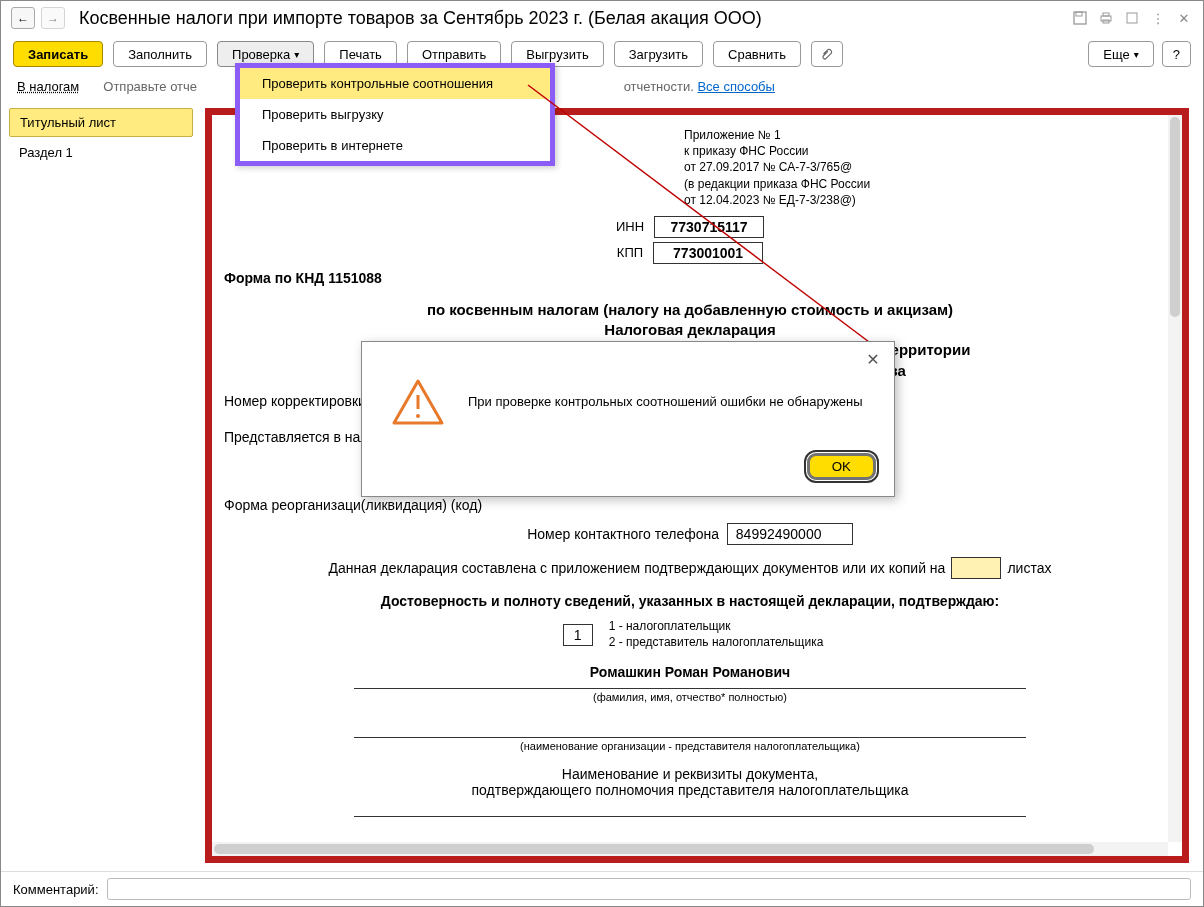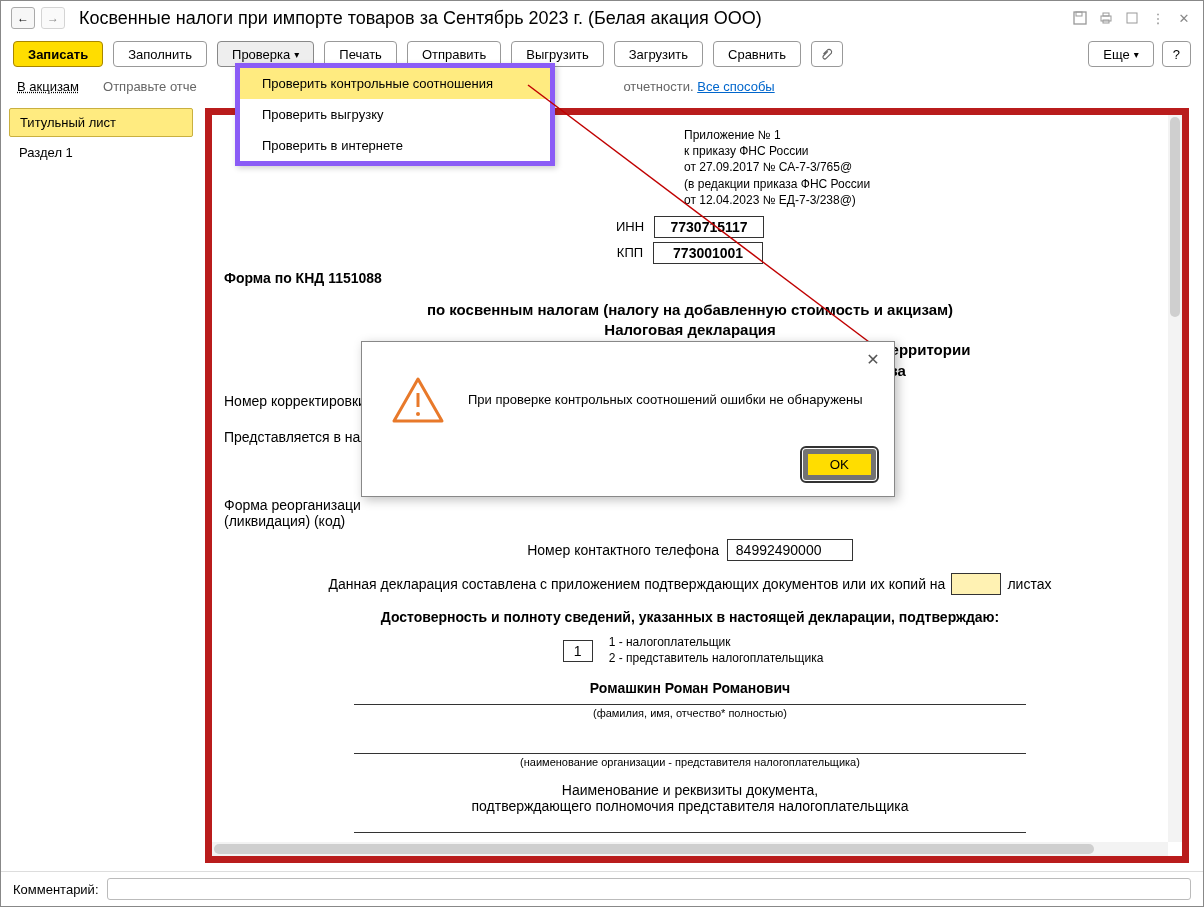--- a/index.html
+++ b/index.html
@@ -276,23 +276,23 @@
     padding: 22px 28px 8px 28px;
   }
   .warn-icon svg { display: block; }
   .dialog-footer {
     display: flex;
     justify-content: flex-end;
     padding: 6px 18px 16px;
   }
   .ok-btn {
     background: #ffdd00;
-    border: 5px solid #737373;
+    border: 3px solid #737373;
     padding: 3px 22px;
-    border-radius: 3px;
+    border-radius: 9px;
     cursor: pointer;
     outline: 2px solid #333;
     outline-offset: 1px;
     margin-left: 24px;
   }
 
   .comment-row {
     display: flex;
     align-items: center;
     gap: 8px;
@@ -359,21 +359,21 @@
     <div class="toolbar-right">
       <button class="btn">
           <span>Еще</span>
           <span style="font-size:10px">▾</span>
         </button>
       <button class="btn" style="padding:4px 10px">?</button>
     </div>
   </div>
 
   <div class="status-row">
-    <span class="status-label">В акцизам</span>
+    <span class="status-label">В налогам</span>
     <span class="status-text">
       <span>Отправьте отче</span>
       <span style="visibility:hidden">__________________________________________________________</span>
       <span>отчетности.</span>
       <span class="link">Все способы</span>
     </span>
   </div>
 
   <div class="main-body">
     <div class="sidebar">
@@ -408,21 +408,21 @@
           <div>при импорте товаров на территорию Российской Федерации с территории</div>
           <div>государств - членов Евразийского экономического союза</div>
         </div>
 
         <div class="row-line">
           <span>Номер корректировки</span>
         </div>
         <div class="row-line" style="margin-top:20px">
           <span>Представляется в нало</span>
         </div>
-        <div class="row-line" style="margin-top:52px;flex-direction:column;align-items:flex-start">
+        <div class="row-line" style="margin-top:52px;flex-direction:row;align-items:flex-start">
           <span>Форма реорганизаци</span>
           <span>(ликвидация) (код)</span>
         </div>
 
         <div class="row-line" style="justify-content:center;margin-top:10px">
           <span>Номер контактного телефона</span>&nbsp;&nbsp;
           <span class="phone-field">84992490000</span>
         </div>
 
         <div class="row-line" style="justify-content:center;margin-top:12px">

